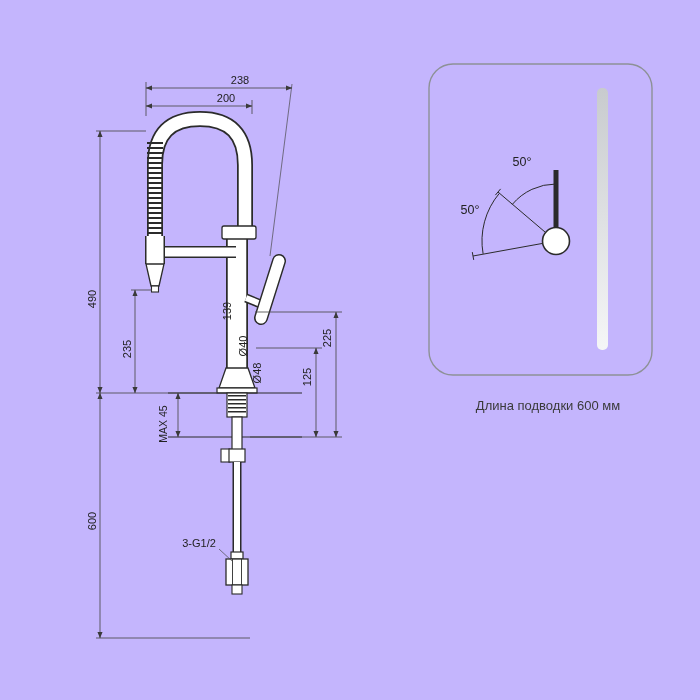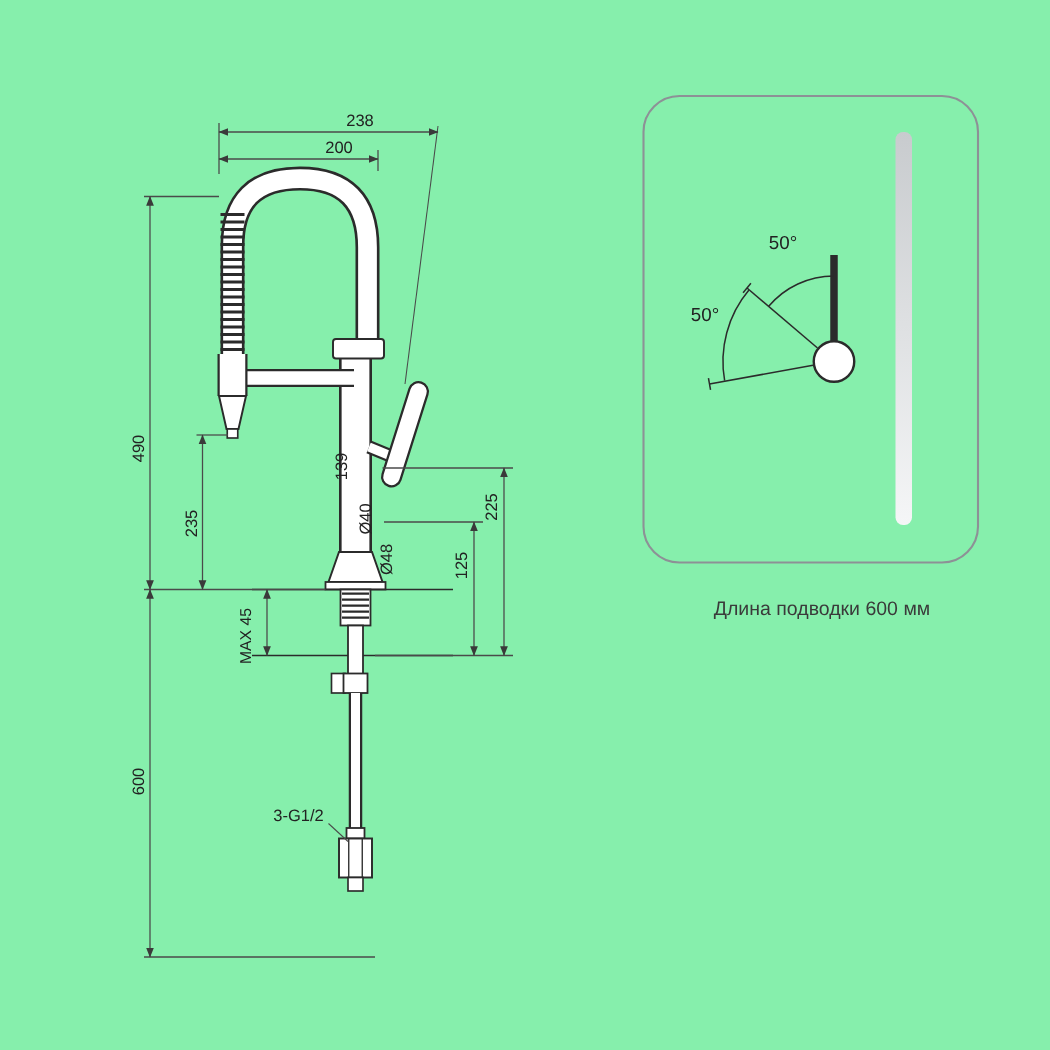--- a/index.html
+++ b/index.html
@@ -1,20 +1,20 @@
 <!DOCTYPE html>
 <html><head>
 <meta charset="utf-8">
 <style>
   html, body { margin: 0; padding: 0; background: #ffffff; }
   .stage {
     position: relative;
     width: 700px;
     height: 700px;
-    background: #86efac;
+    background: #c4b5fd;
     font-family: "Liberation Sans", sans-serif;
     overflow: hidden;
   }
   svg text {
     font-family: "Liberation Sans", sans-serif;
     fill: #222222;
   }
   .dim-label { font-size: 11px; }
   .dim-label-small { font-size: 10.5px; }
   .angle-label { font-size: 12.5px; }

